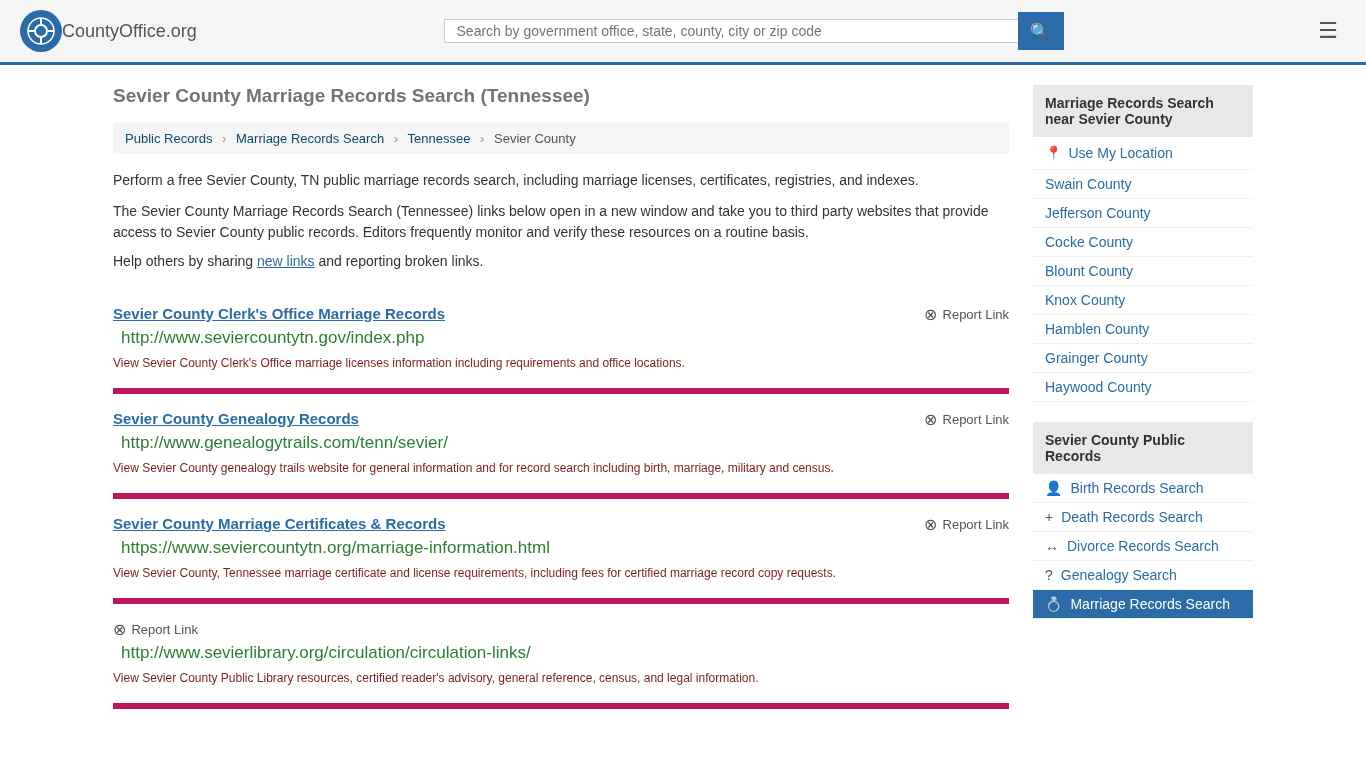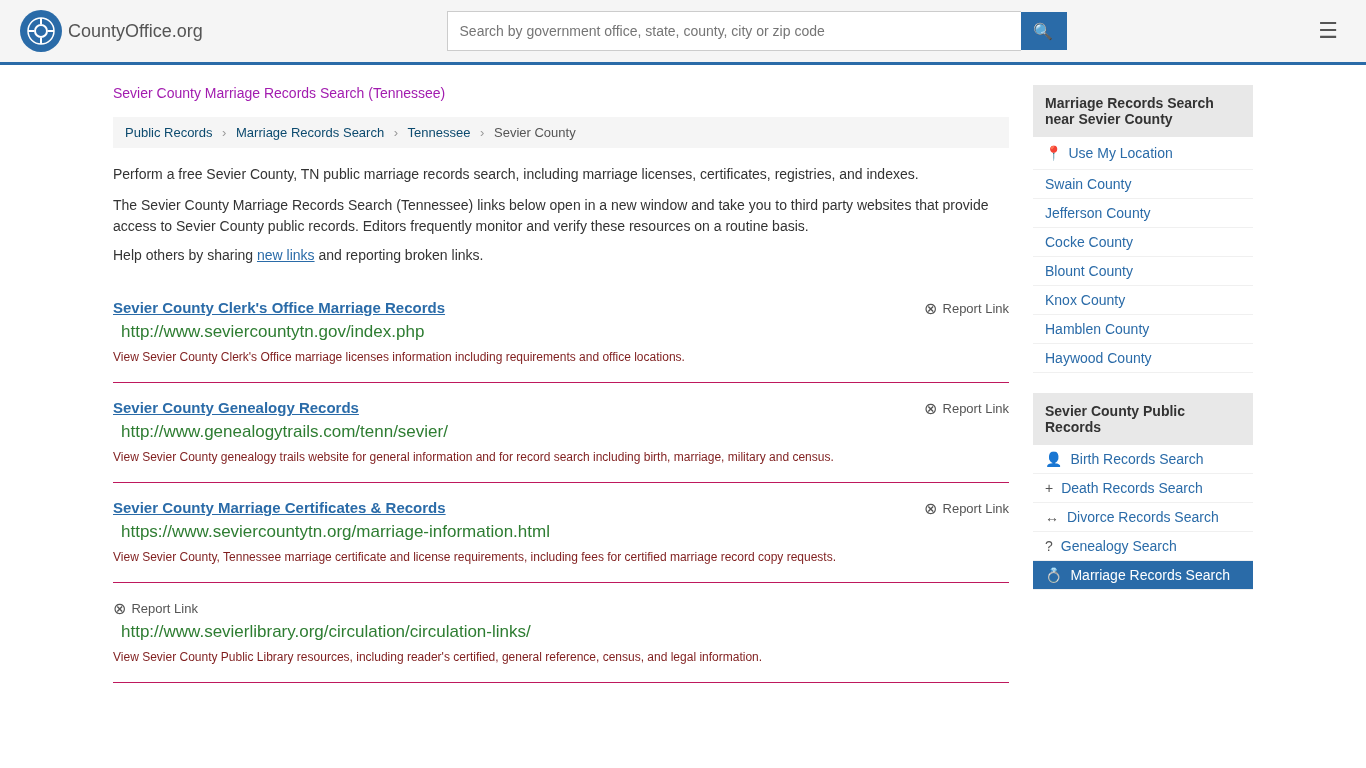--- a/index.html
+++ b/index.html
@@ -10,21 +10,20 @@
       background: #f5f5f5;
       border-bottom: 3px solid #2a6ba8;
       padding: 10px 20px;
       display: flex;
       align-items: center;
       justify-content: space-between;
     }
     .logo-area {
       display: flex;
       align-items: center;
-      gap: 6px;
     }
     .logo-circle {
       width: 42px;
       height: 42px;
       background: #2a6ba8;
       border-radius: 50%;
       display: flex;
       align-items: center;
       justify-content: center;
       color: #fff;
@@ -47,21 +46,21 @@
       margin: 0 20px;
     }
     .search-input {
       flex: 1;
       padding: 8px 12px;
       border: 1px solid #ccc;
       border-right: none;
       font-size: 14px;
       color: #999;
       outline: none;
-      height: 40px;
+      height: 24px;
     }
     .search-btn {
       background: #2a6ba8;
       border: 1px solid #2a6ba8;
       color: #fff;
       padding: 0 12px;
       height: 38px;
       cursor: pointer;
       font-size: 16px;
       display: flex;
@@ -83,23 +82,23 @@
       padding: 20px 20px;
       display: flex;
       gap: 24px;
     }
 
     
     .content {
       flex: 1;
     }
     .page-title {
-      font-size: 14px;
-      font-weight: normal;
-      color: #a21caf;
+      font-size: 19px;
+      font-weight: bold;
+      color: #737373;
       margin-bottom: 16px;
     }
     .breadcrumb {
       background: #f5f5f5;
       padding: 8px 12px;
       margin-bottom: 16px;
       font-size: 13px;
       color: #555;
     }
     .breadcrumb a {
@@ -115,21 +114,21 @@
       line-height: 1.5;
     }
     .help-text {
       font-size: 14px;
       margin-bottom: 20px;
     }
     .help-text a { color: #2a6ba8; }
 
     
     .record-card {
-      border-bottom: 1px solid #be185d;
+      border-bottom: 6px solid #be185d;
       padding: 16px 0;
     }
     .record-card-header {
       display: flex;
       justify-content: space-between;
       align-items: flex-start;
       margin-bottom: 4px;
     }
     .record-title {
       font-size: 15px;
@@ -307,21 +306,21 @@
     <div class="record-desc">View Sevier County, Tennessee marriage certificate and license requirements, including fees for certified marriage record copy requests.</div>
   </div>
         <div class="record-card">
     <div class="record-card-header">
       <span class="report-link">
         <span class="report-icon">⊗</span>
         <span>Report Link</span>
       </span>
     </div>
     <div class="record-url">http://www.sevierlibrary.org/circulation/circulation-links/</div>
-    <div class="record-desc">View Sevier County Public Library resources, including reader's certified, general reference, census, and legal information.</div>
+    <div class="record-desc">View Sevier County Public Library resources, certified reader's advisory, general reference, census, and legal information.</div>
   </div>
       </div>
   </div>
 
   <div class="sidebar">
     <div class="sidebar-section">
       <div class="sidebar-header">Marriage Records Search near Sevier County</div>
       <ul class="sidebar-list">
         <li class="use-location">
           <span class="location-icon">📍</span>
@@ -340,20 +339,23 @@
             <li>
               <a href="#">Blount County</a>
             </li>
             <li>
               <a href="#">Knox County</a>
             </li>
             <li>
               <a href="#">Hamblen County</a>
             </li>
             <li>
+              <a href="#">Grainger County</a>
+            </li>
+            <li>
               <a href="#">Haywood County</a>
             </li>
           </div>
       </ul>
     </div>
 
     <div class="sidebar-section">
       <div class="sidebar-header">Sevier County Public Records</div>
       <ul class="sidebar-list sidebar-list-public" id="public-records-list">
           <li>

